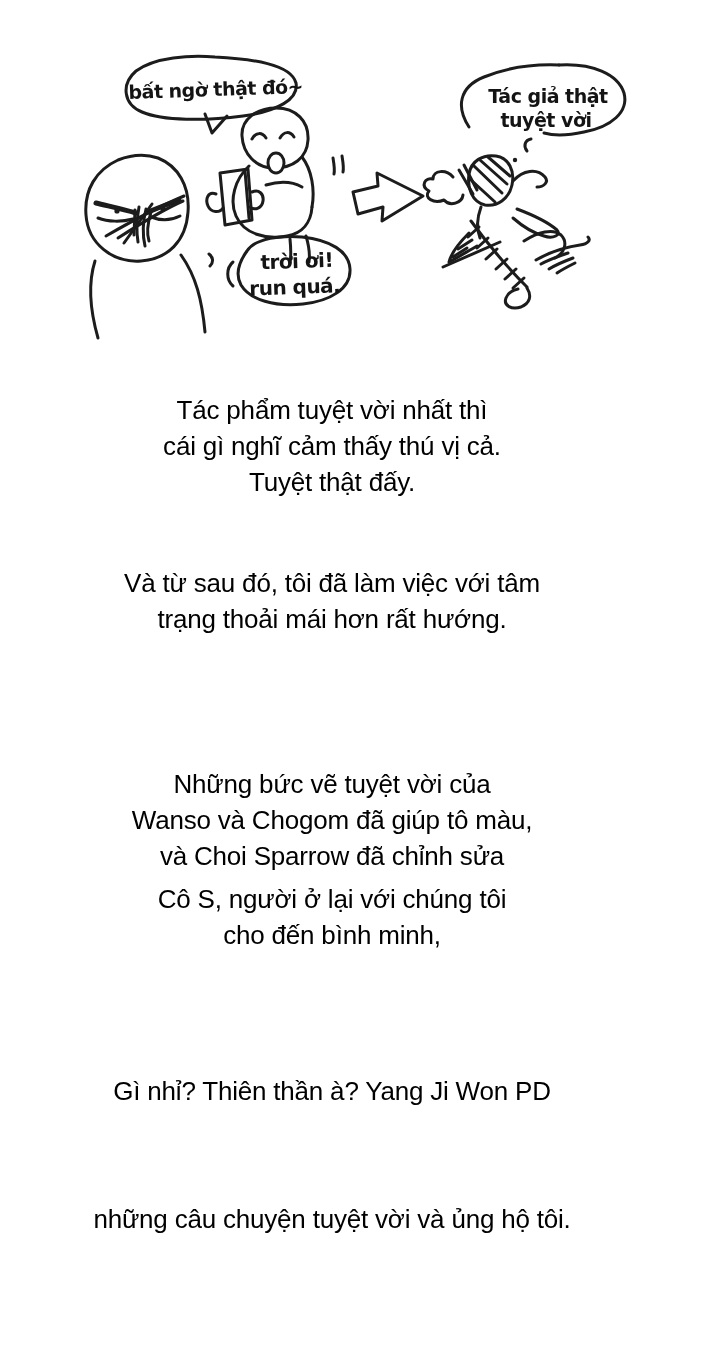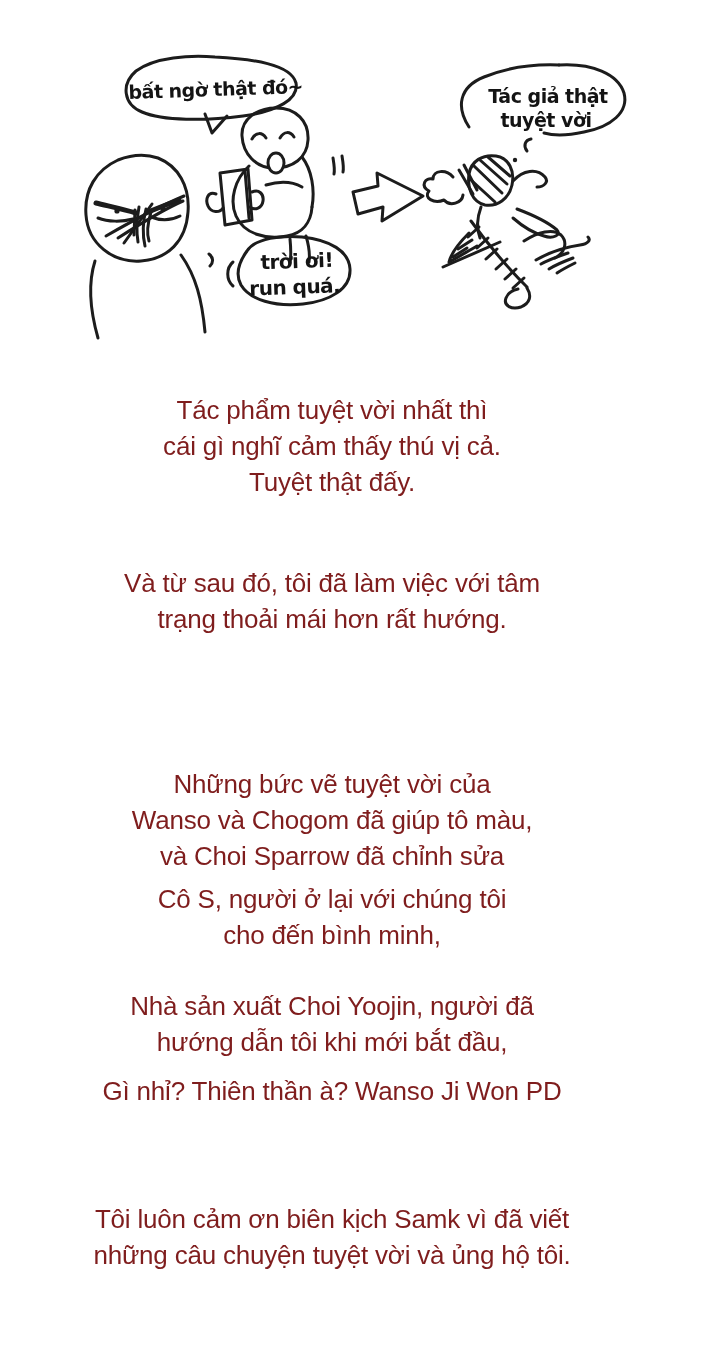--- a/index.html
+++ b/index.html
@@ -21,21 +21,21 @@
   .hand{
     font-family:"DejaVu Sans",sans-serif;
     font-weight:700;
     fill:#141414;
     letter-spacing:-0.5px;
   }
   .para{
     position:absolute;left:0;width:664px;
     text-align:center;
     font-size:26px;line-height:36px;
-    color:#7f1d1d;
+    color:#000000;
     letter-spacing:-0.2px;
   }
 </style>
 </head>
 <body>
 
 <div class="page">
 
   <svg class="doodle" width="720" height="360" viewBox="0 0 720 360">
 
@@ -150,27 +150,22 @@
     <div>Những bức vẽ tuyệt vời của</div>
     <div>Wanso và Chogom đã giúp tô màu,</div>
     <div>và Choi Sparrow đã chỉnh sửa</div>
   </div>
 
   <div class="para" style="top:881px">
     <div>Cô S, người ở lại với chúng tôi</div>
     <div>cho đến bình minh,</div>
   </div>
 
-  <div class="para" style="top:988px">
-    <div>Nhà sản xuất Choi Yoojin, người đã</div>
-    <div>hướng dẫn tôi khi mới bắt đầu,</div>
-  </div>
 
   <div class="para" style="top:1073px">
-    <div>Gì nhỉ? Thiên thần à? Wanso Ji Won PD</div>
+    <div>Gì nhỉ? Thiên thần à? Yang Ji Won PD</div>
   </div>
 
   <div class="para" style="top:1201px">
-    <div>Tôi luôn cảm ơn biên kịch Samk vì đã viết</div>
     <div>những câu chuyện tuyệt vời và ủng hộ tôi.</div>
   </div>
 
 </div>
 
 </body></html>

